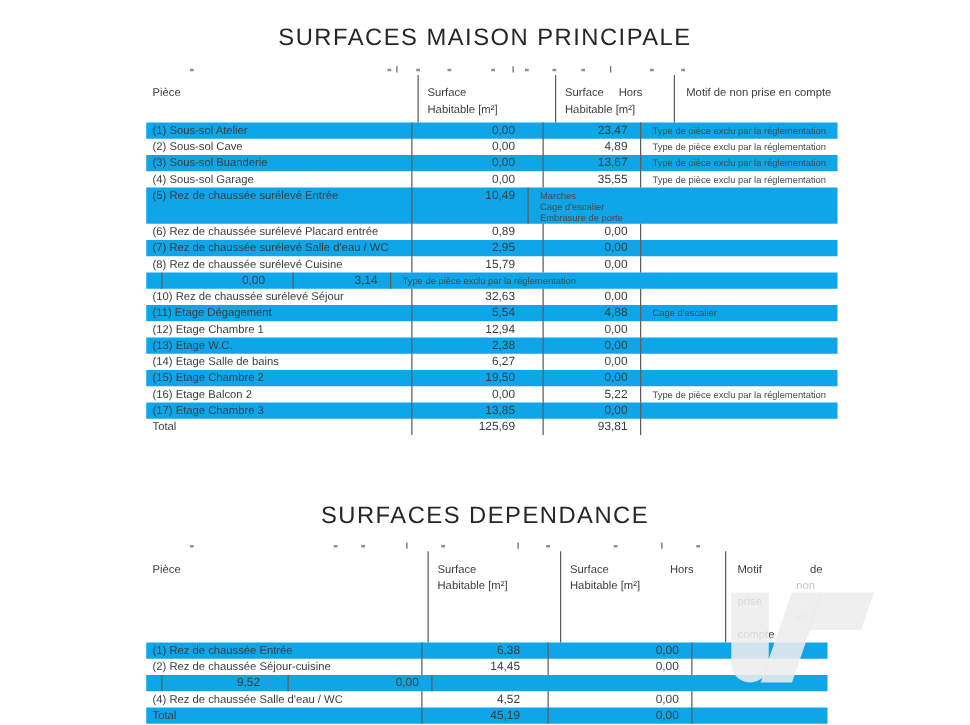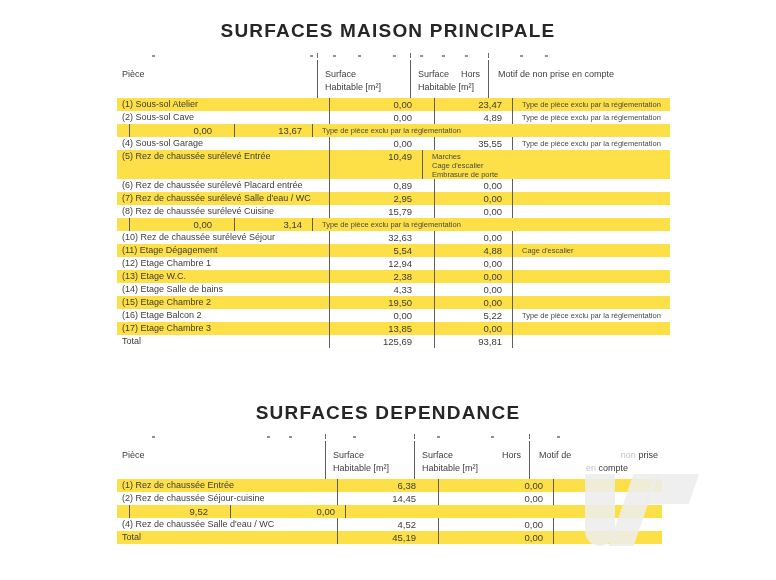--- a/index.html
+++ b/index.html
@@ -4,40 +4,40 @@
 <style>
   html,body{margin:0;padding:0;}
   body{
     width:776px;height:580px;position:relative;overflow:hidden;
     background:#ffffff;
     font-family:"Liberation Sans", sans-serif;
     -webkit-font-smoothing:antialiased;
   }
   .title{
     position:absolute;left:0;width:776px;text-align:center;
-    font-size:19px;font-weight:700;letter-spacing:1.2px;color:#262626;
+    font-size:19px;font-weight:400;letter-spacing:1.2px;color:#262626;
   }
   #title1{top:20px}
   #title2{top:402px}
 
   .doc-table{position:absolute;left:117px;color:#3d3d3d;font-size:9px;line-height:13px;}
   #t1{top:50px;width:553px;}
   #t2{top:431px;width:545px;}
 
   
   .remnants{position:relative;height:10px;}
   .rm{position:absolute;background:#909090;height:2px;width:3px;top:5px;}
   .rm.tall{height:5px;width:1px;top:3px;background:#6b6b6b;}
 
-  .thead{display:flex;min-height:38px;align-items:stretch;}
+  .thead{display:flex;min-height:38px;align-items:stretch;gap:17px;}
   .th{padding-top:8px;box-sizing:border-box;}
   .hors-line1{display:flex;justify-content:space-between;padding-right:8px;}
 
   .tr{display:flex;min-height:13px;align-items:stretch;}
-  .shaded{background:#fde047;justify-content:space-between;}
+  .shaded{background:#0ea5e9;justify-content:space-between;}
 
   .c-piece{width:200px;box-sizing:border-box;padding-left:5px;padding-right:6px;}
   .c-hab  {width:93px; box-sizing:border-box;border-left:1px solid #5f5f5f;padding-left:7px;}
   .c-hors {width:78px; box-sizing:border-box;border-left:1px solid #5f5f5f;padding-left:7px;}
   .c-motif{flex:1;     box-sizing:border-box;border-left:1px solid #5f5f5f;padding-left:9px;padding-right:4px;}
 
   #t2 .c-piece{width:208px;}
   #t2 .c-hab  {width:89px;}
   #t2 .c-hors {width:115px;}
 
@@ -100,20 +100,21 @@
     <div class="td c-hors num">23,47</div>
     <div class="td c-motif">Type de pièce exclu par la réglementation</div>
   </div>
   <div class="tr">
     <div class="td c-piece">(2) Sous-sol Cave</div>
     <div class="td c-hab num">0,00</div>
     <div class="td c-hors num">4,89</div>
     <div class="td c-motif">Type de pièce exclu par la réglementation</div>
   </div>
   <div class="tr shaded">
+    <div class="td c-piece">(3) Sous-sol Buanderie</div>
     <div class="td c-hab num">0,00</div>
     <div class="td c-hors num">13,67</div>
     <div class="td c-motif">Type de pièce exclu par la réglementation</div>
   </div>
   <div class="tr">
     <div class="td c-piece">(4) Sous-sol Garage</div>
     <div class="td c-hab num">0,00</div>
     <div class="td c-hors num">35,55</div>
     <div class="td c-motif">Type de pièce exclu par la réglementation</div>
   </div>
@@ -166,21 +167,21 @@
     <div class="td c-motif"></div>
   </div>
   <div class="tr shaded">
     <div class="td c-piece">(13) Etage W.C.</div>
     <div class="td c-hab num">2,38</div>
     <div class="td c-hors num">0,00</div>
     <div class="td c-motif"></div>
   </div>
   <div class="tr">
     <div class="td c-piece">(14) Etage Salle de bains</div>
-    <div class="td c-hab num">4,33</div>
+    <div class="td c-hab num">6,27</div>
     <div class="td c-hors num">0,00</div>
     <div class="td c-motif"></div>
   </div>
   <div class="tr shaded">
     <div class="td c-piece">(15) Etage Chambre 2</div>
     <div class="td c-hab num">19,50</div>
     <div class="td c-hors num">0,00</div>
     <div class="td c-motif"></div>
   </div>
   <div class="tr">

